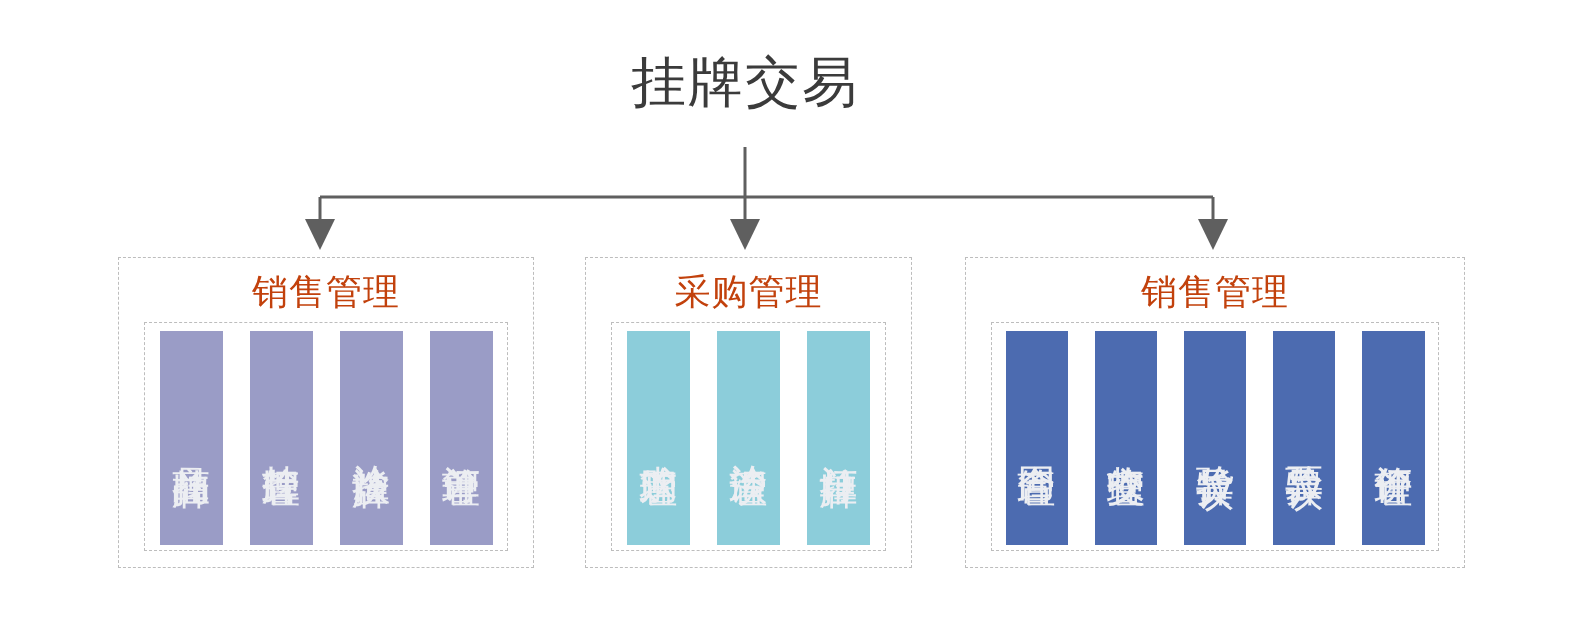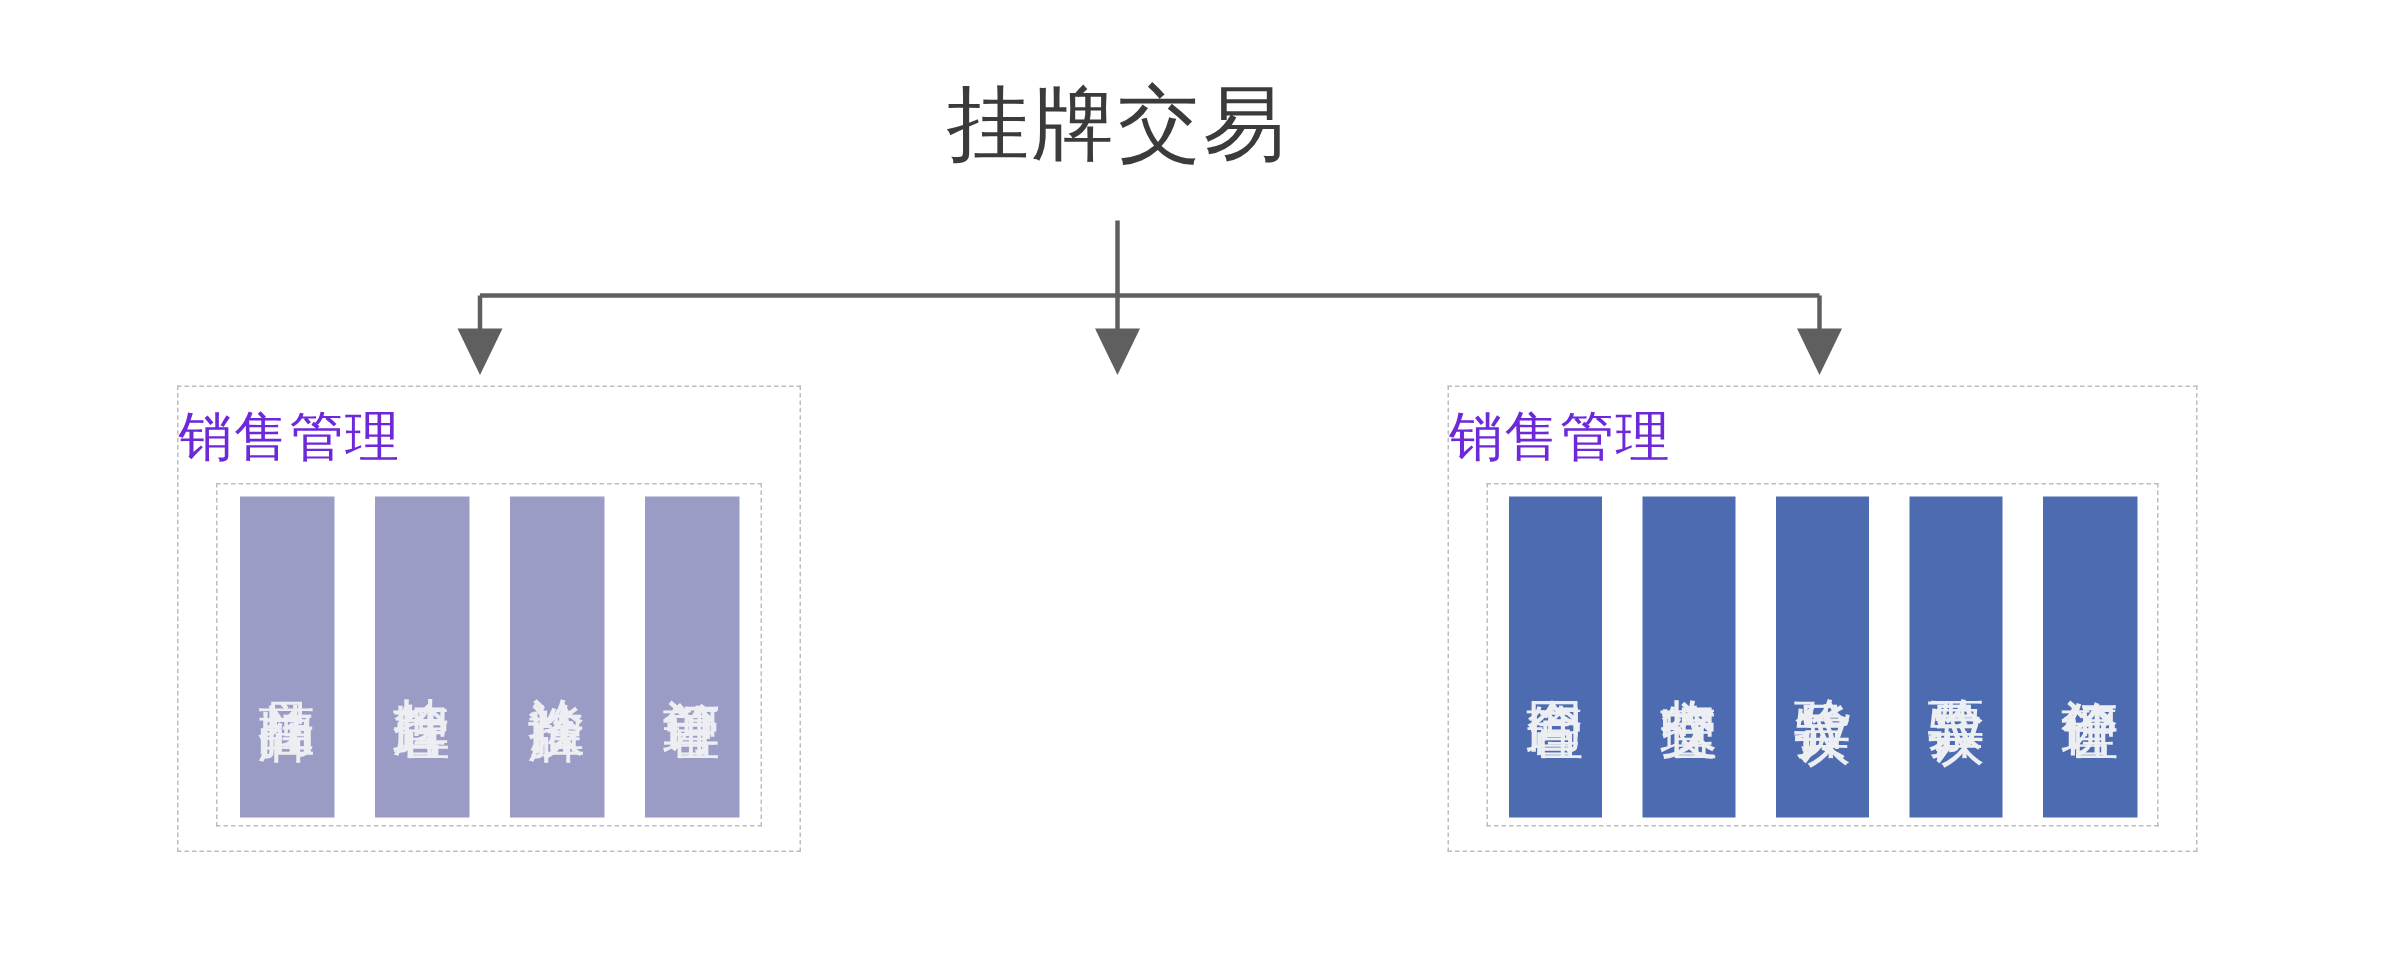--- a/index.html
+++ b/index.html
@@ -48,24 +48,25 @@
     position: absolute;
     border: 1.6px dashed #bdbdbd;
     box-sizing: border-box;
     background: transparent;
   }
   .group-title {
     position: absolute;
     left: 0;
     right: 0;
     top: 12px;
+    text-align: center;
     font-size: 36px;
     line-height: 44px;
     letter-spacing: 1px;
-    color: #6d28d9;
+    color: #c2410c;
     white-space: nowrap;
   }
   .bars-frame {
     position: absolute;
     left: 25px;
     right: 25px;
     top: 64px;
     bottom: 16px;
     border: 1.6px dashed #bdbdbd;
     box-sizing: border-box;
@@ -135,20 +136,34 @@
       </div>
       <div class="bar" style="background:#9a9cc6;">
         <span class="bar-label">洽谈挂牌</span>
       </div>
       <div class="bar" style="background:#9a9cc6;">
         <span class="bar-label">订单管理</span>
       </div>
     </div>
   </div>
 
+  <div class="group" style="left:585px; top:257px; width:327px; height:311px;">
+    <div class="group-title">采购管理</div>
+    <div class="bars-frame">
+      <div class="bar" style="background:#8ccdda;">
+        <span class="bar-label">求购管理</span>
+      </div>
+      <div class="bar" style="background:#8ccdda;">
+        <span class="bar-label">洽谈管理</span>
+      </div>
+      <div class="bar" style="background:#8ccdda;">
+        <span class="bar-label">订单挂牌</span>
+      </div>
+    </div>
+  </div>
 
   <div class="group" style="left:965px; top:257px; width:500px; height:311px;">
     <div class="group-title">销售管理</div>
     <div class="bars-frame">
       <div class="bar" style="background:#4c6bb0;">
         <span class="bar-label">合同管理</span>
       </div>
       <div class="bar" style="background:#4c6bb0;">
         <span class="bar-label">交收管理</span>
       </div>

